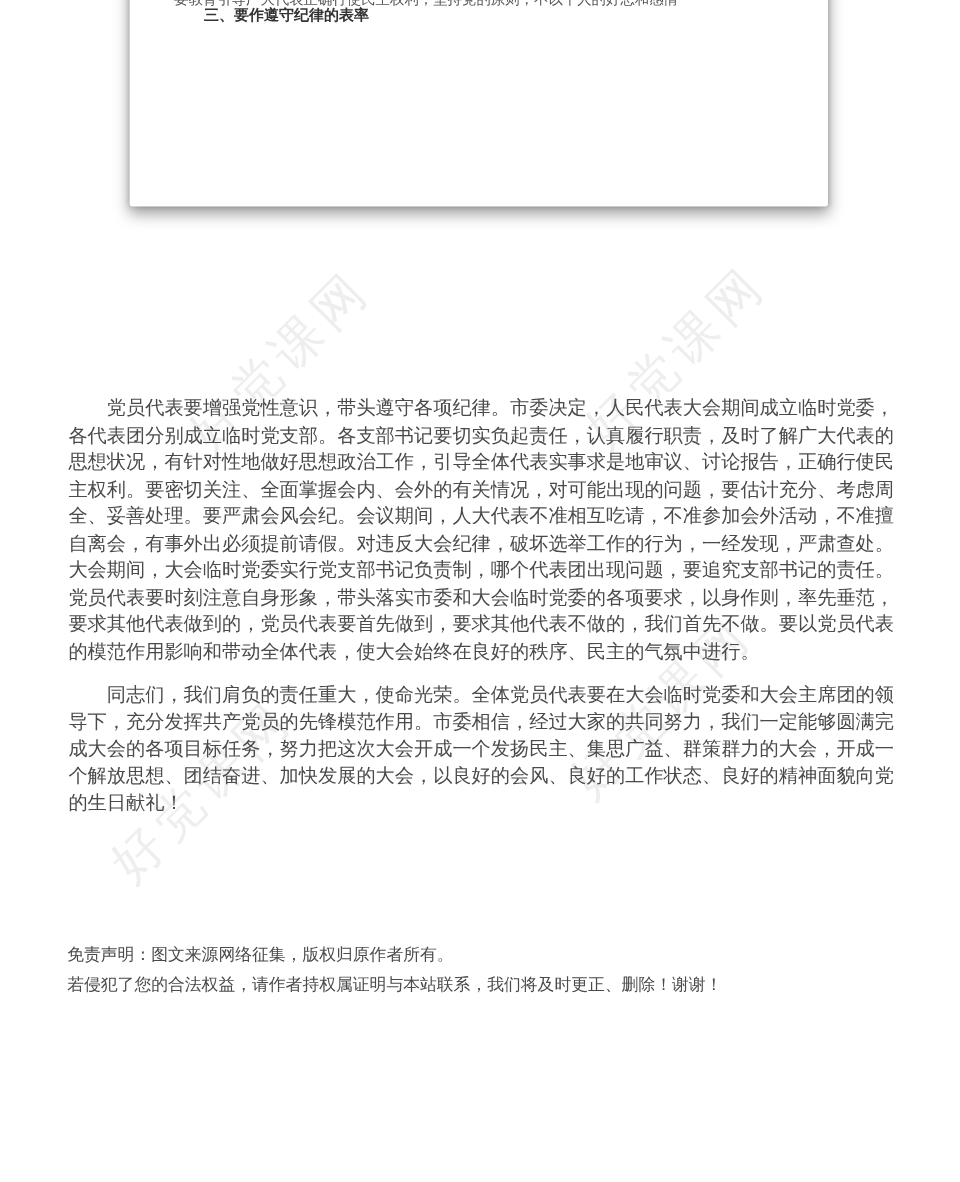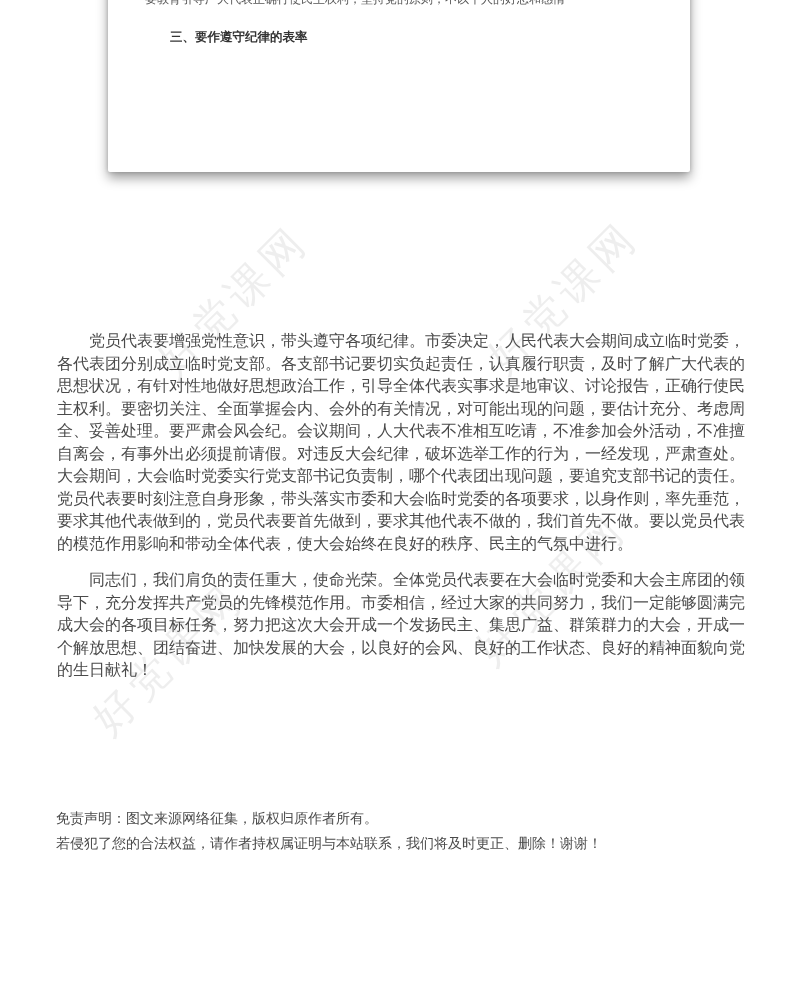--- a/index.html
+++ b/index.html
@@ -42,21 +42,21 @@
     color:#555555;
     overflow:hidden;
     text-align:justify;
   }
   .doc-card .clip-line {
     white-space:nowrap;
     overflow:hidden;
   }
   .doc-card .cont-line { }
   .doc-card .card-heading {
-    margin-top:24px;
+    margin-top:0;
     text-indent:2em;
     font-weight:bold;
     color:#333333;
     font-size:12.5px;
   }
 
   
   .article {
     position:absolute;
     left:57px; top:330px;
@@ -68,21 +68,21 @@
     z-index:3;
   }
   .article p {
     margin:0 0 14px 0;
     text-indent:2em;
   }
 
   
   .disclaimer {
     position:absolute;
-    left:56px; top:806px;
+    left:56px; top:784px;
     width:700px;
     font-size:14px;
     line-height:25px;
     color:#4a4a4a;
     z-index:3;
   }
 </style>
 </head>
 <body>
 

